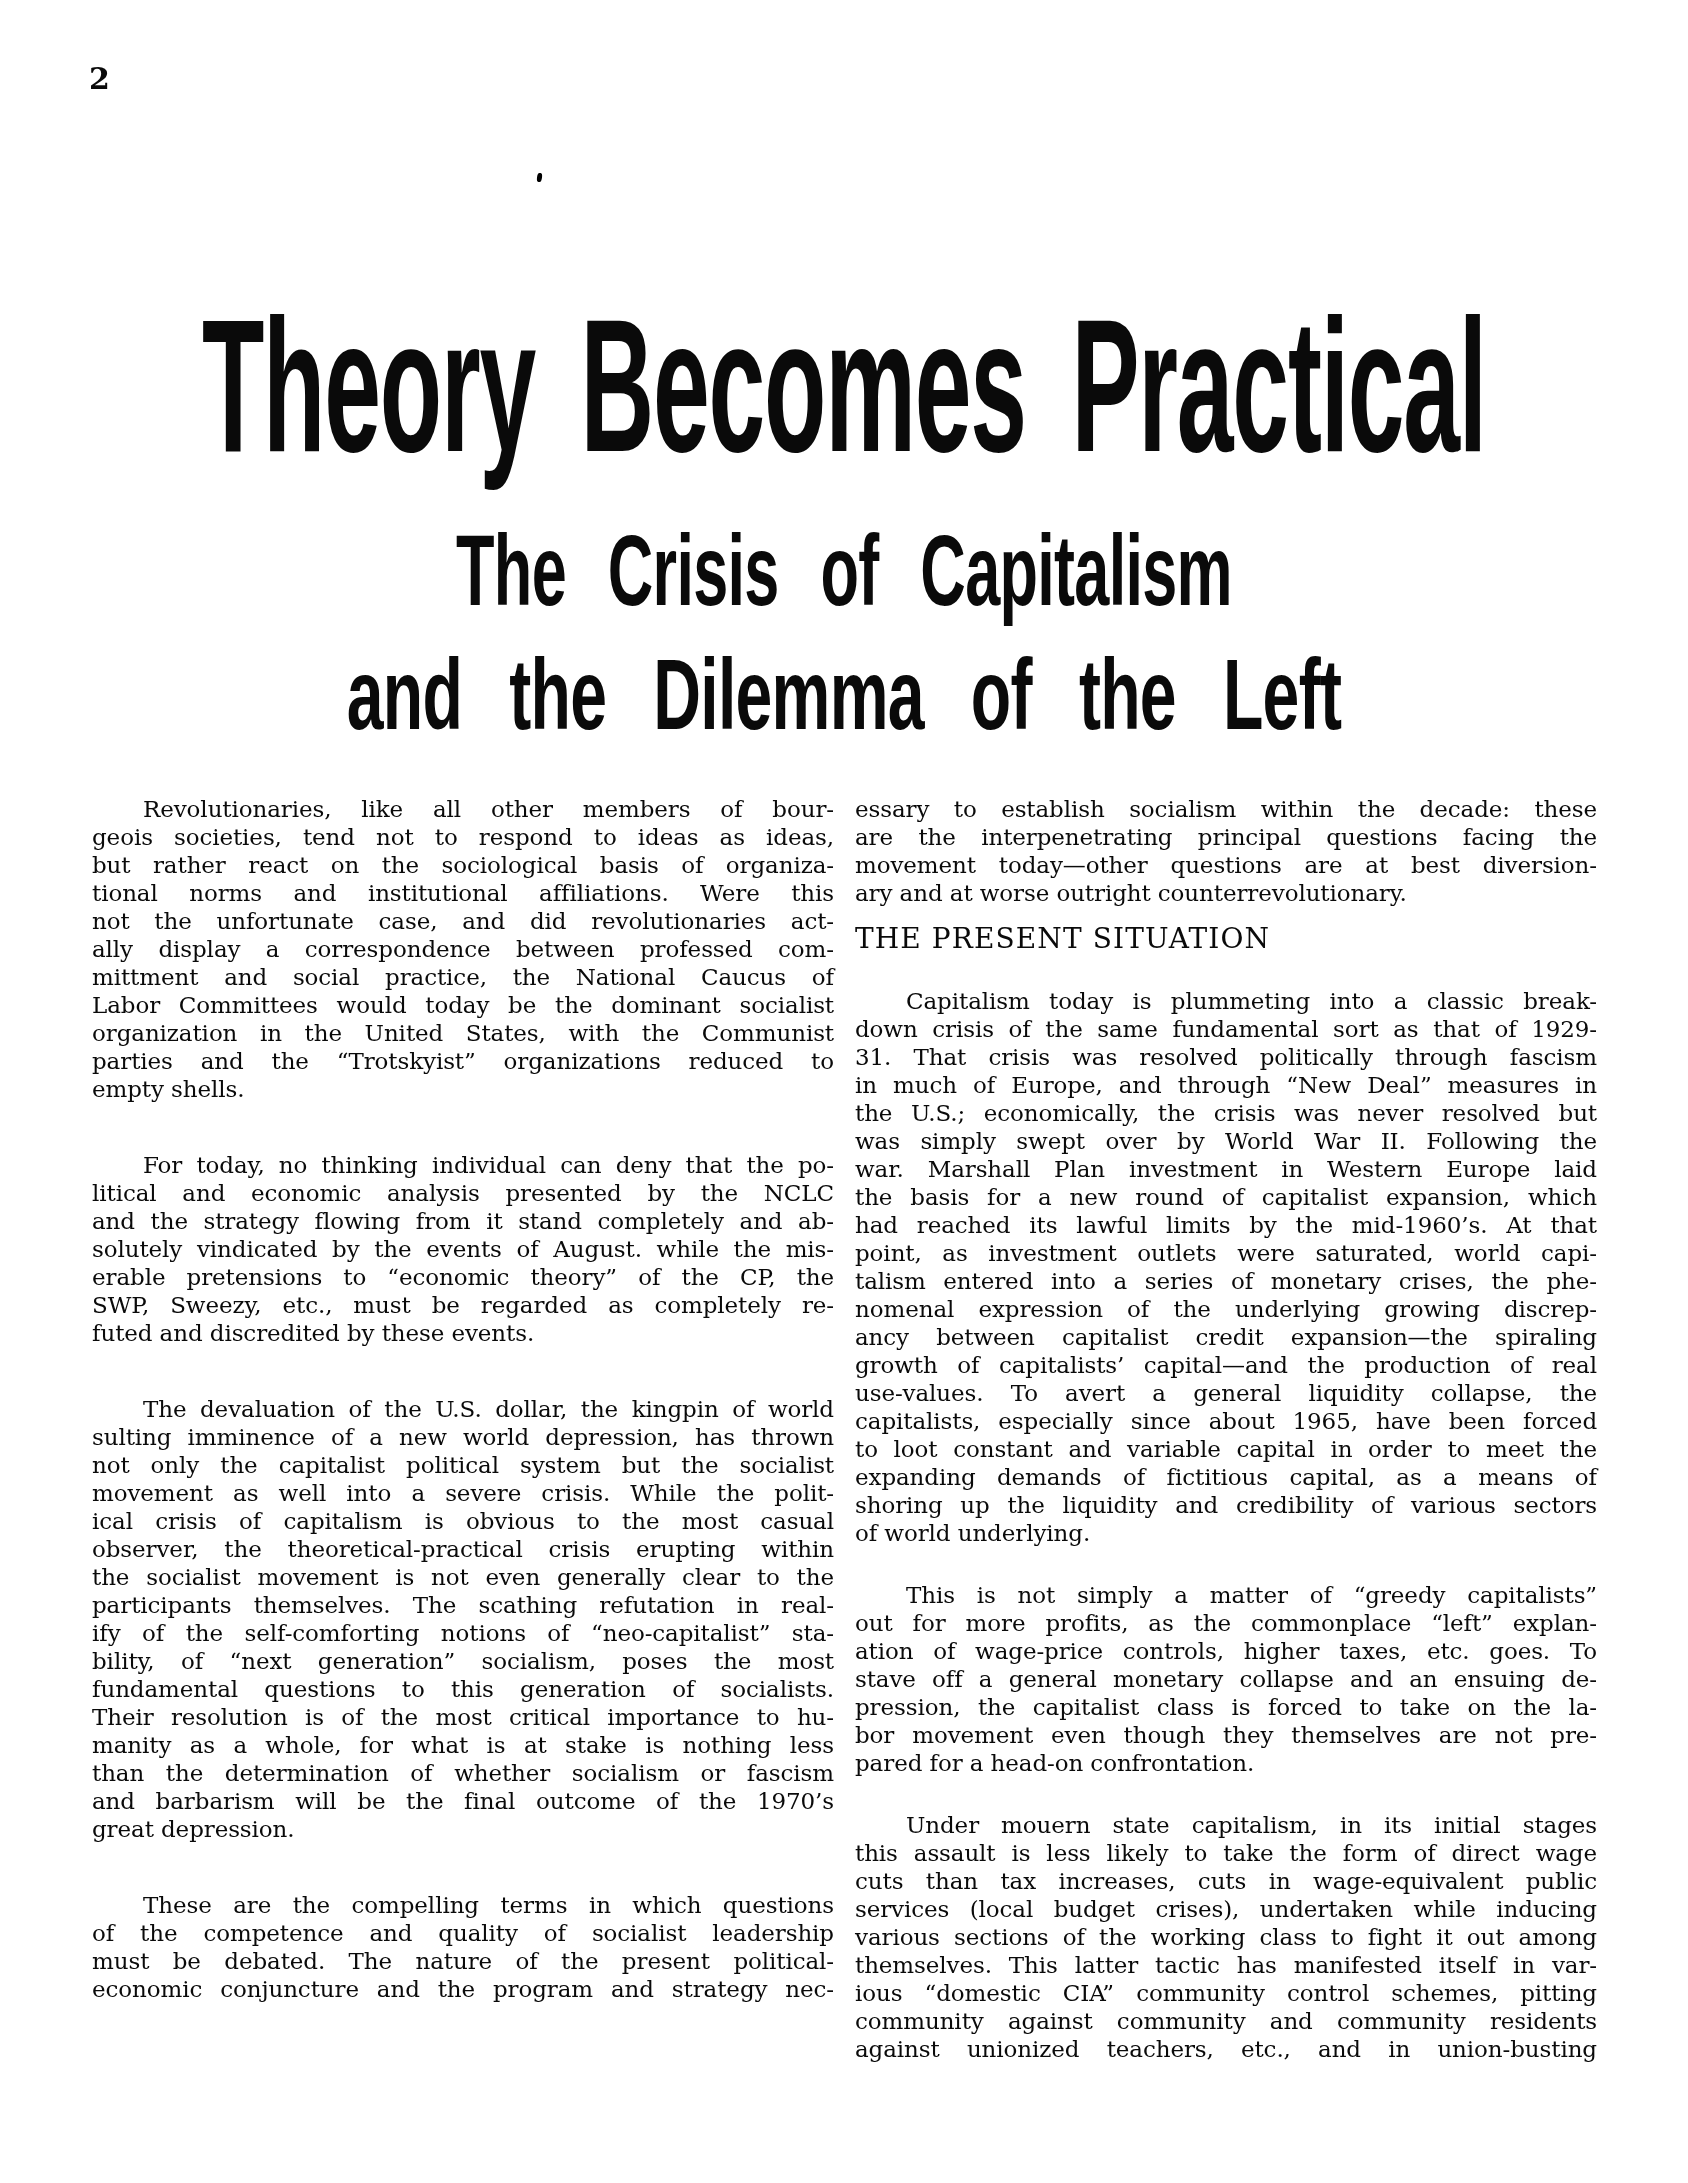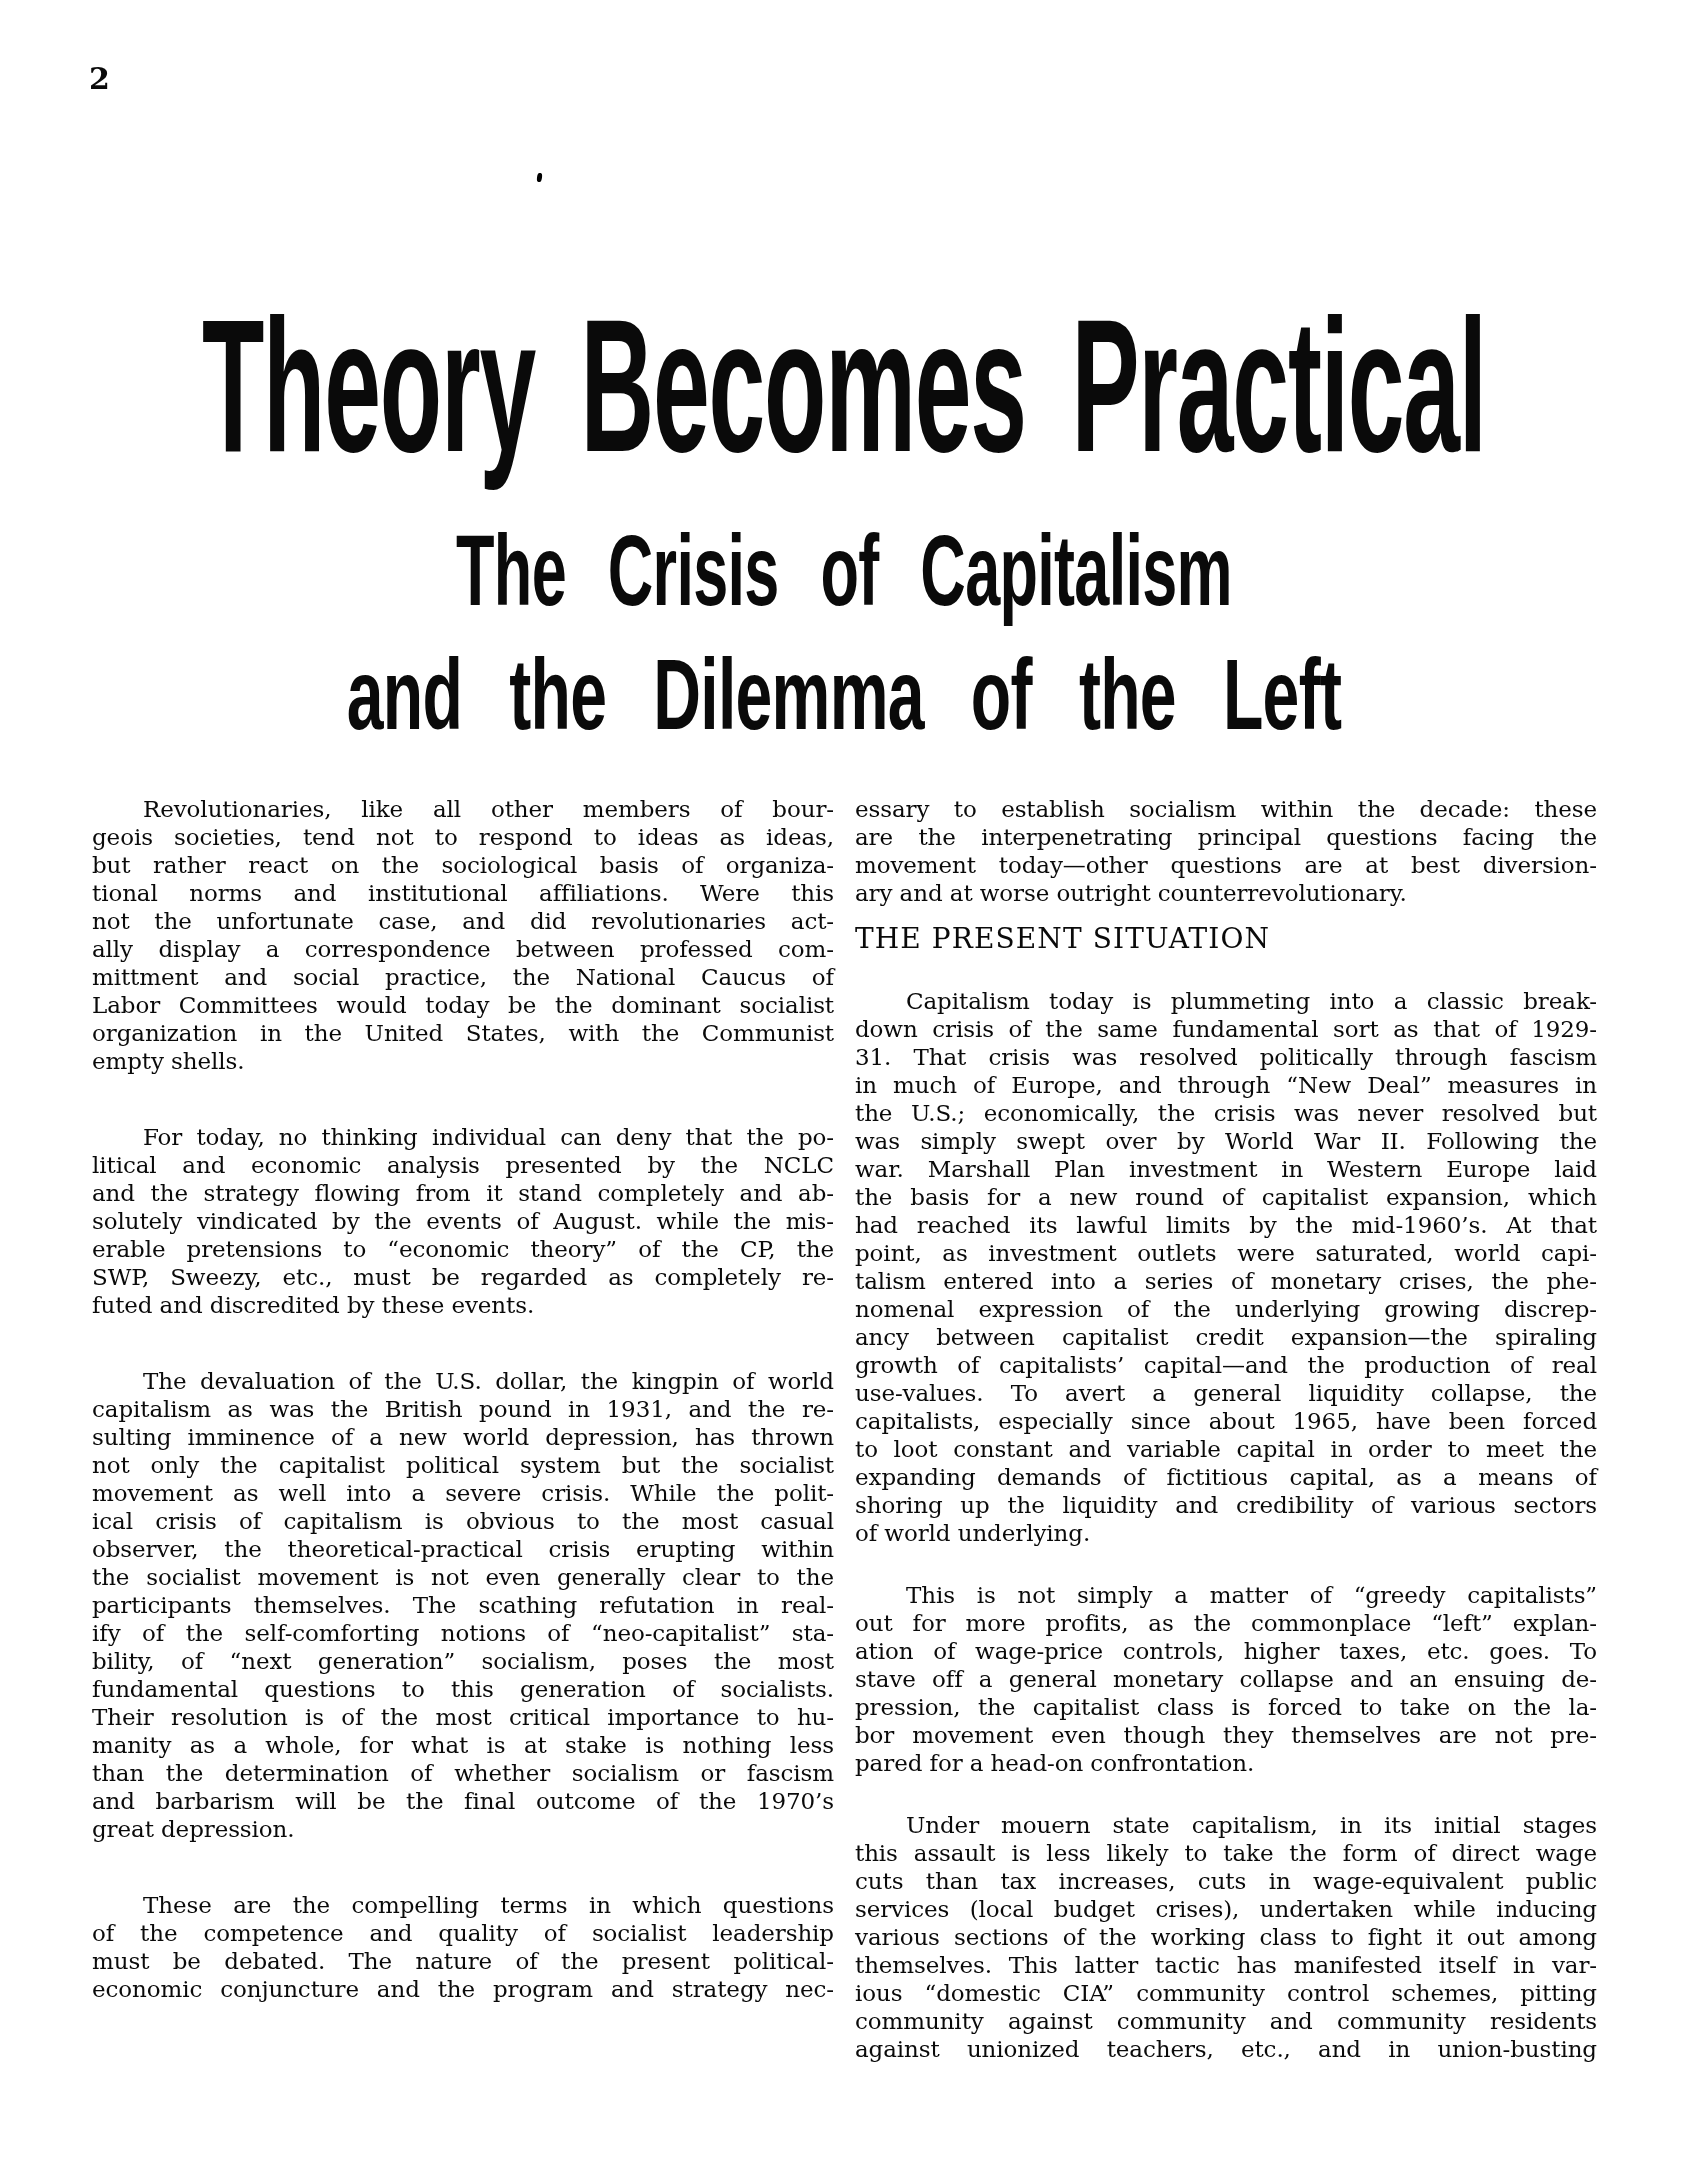--- a/index.html
+++ b/index.html
@@ -113,34 +113,34 @@
         <div class="para">
           <div class="line first">Revolutionaries, like all other members of bour-</div>
           <div class="line">geois societies, tend not to respond to ideas as ideas,</div>
           <div class="line">but rather react on the sociological basis of organiza-</div>
           <div class="line">tional norms and institutional affiliations. Were this</div>
           <div class="line">not the unfortunate case, and did revolutionaries act-</div>
           <div class="line">ally display a correspondence between professed com-</div>
           <div class="line">mittment and social practice, the National Caucus of</div>
           <div class="line">Labor Committees would today be the dominant socialist</div>
           <div class="line">organization in the United States, with the Communist</div>
+          <div class="line">parties and the “Trotskyist” organizations reduced to</div>
           <div class="line end">empty shells.</div>
         </div>
         <div class="para">
           <div class="line first">For today, no thinking individual can deny that the po-</div>
           <div class="line">litical and economic analysis presented by the NCLC</div>
           <div class="line">and the strategy flowing from it stand completely and ab-</div>
           <div class="line">solutely vindicated by the events of August. while the mis-</div>
           <div class="line">erable pretensions to “economic theory” of the CP, the</div>
           <div class="line">SWP, Sweezy, etc., must be regarded as completely re-</div>
           <div class="line end">futed and discredited by these events.</div>
         </div>
         <div class="para">
           <div class="line first">The devaluation of the U.S. dollar, the kingpin of world</div>
-          <div class="line">capitalism as was the British pound in 1931, and the re-</div>
           <div class="line">sulting imminence of a new world depression, has thrown</div>
           <div class="line">not only the capitalist political system but the socialist</div>
           <div class="line">movement as well into a severe crisis. While the polit-</div>
           <div class="line">ical crisis of capitalism is obvious to the most casual</div>
           <div class="line">observer, the theoretical-practical crisis erupting within</div>
           <div class="line">the socialist movement is not even generally clear to the</div>
           <div class="line">participants themselves. The scathing refutation in real-</div>
           <div class="line">ify of the self-comforting notions of “neo-capitalist” sta-</div>
           <div class="line">bility, of “next generation” socialism, poses the most</div>
           <div class="line">fundamental questions to this generation of socialists.</div>

